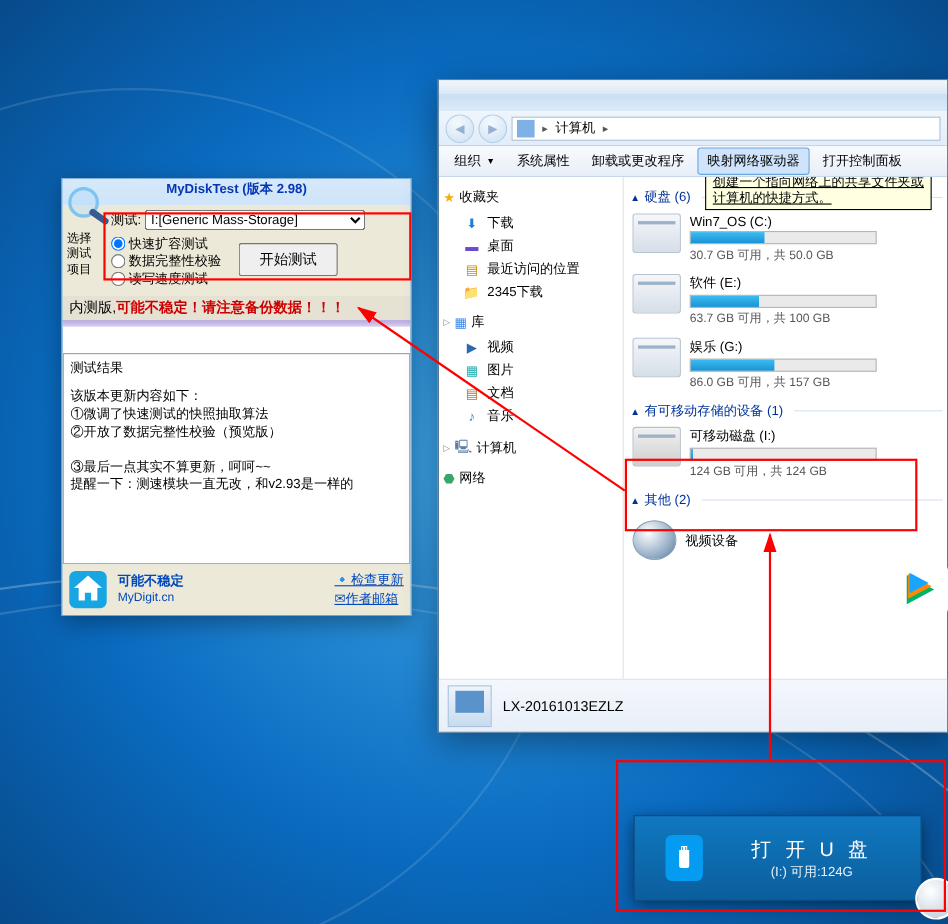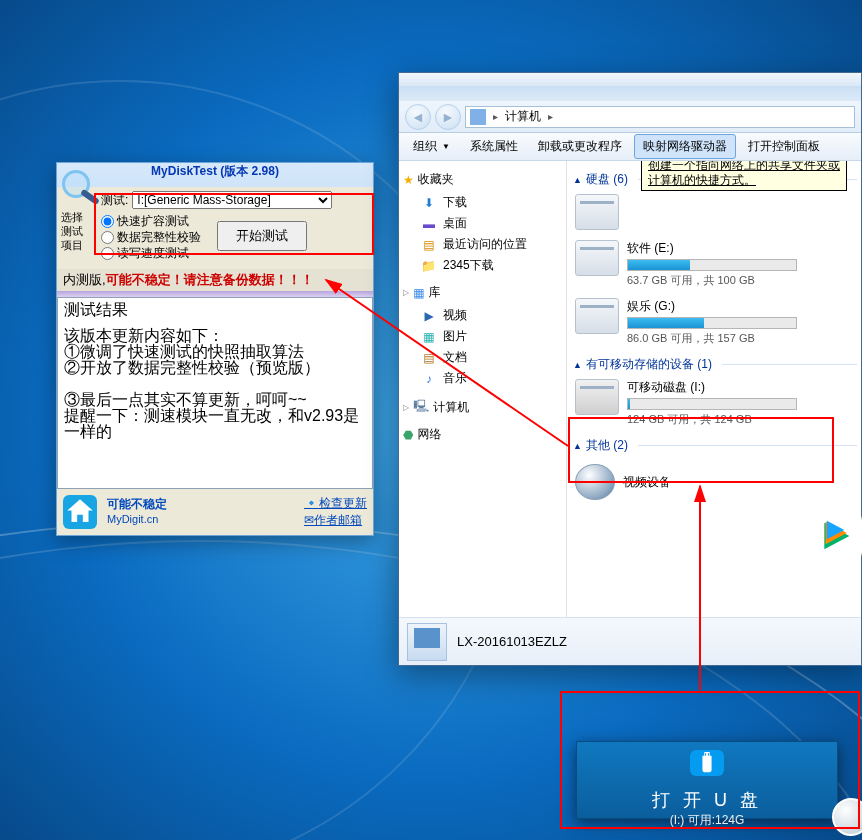--- a/index.html
+++ b/index.html
@@ -26,21 +26,21 @@
 .mdt-body .opts { margin-top:4px; display:flex; }
 .mdt-body .opt-col{ font-size:12px; line-height:16px;}
 .mdt-body .opt-col label{ display:flex; align-items:center; gap:3px;}
 .mdt-body input[type=radio]{ margin:0;}
 .mdt-body .start-btn{ width:90px; height:30px; margin-left:16px; margin-top:8px; font-size:13px;}
 .redbox1{ position:absolute; border:2px solid #f00; pointer-events:none; left:94px; top:193px; width:280px; height:62px; z-index:6;}
 .mdt-warn{ background:#e6e2d3; font-size:13px; padding:2px 6px; color:#b00; display:flex;}
 .mdt-warn .k{ color:#000;}
 .mdt-warn .red{ color:#c00; font-weight:bold;}
 .mdt-sep{ height:6px; background:linear-gradient(#b7a5dd,#d9d1f0);}
-.mdt-results{ background:#fff; border:1px solid #7a9; border-color:#8ea1b5; padding:4px 6px; height:192px; font-size:16px; line-height:16px; font-family:"SimSun","NSimSun",monospace;}
+.mdt-results{ background:#fff; border:1px solid #7a9; border-color:#8ea1b5; padding:4px 6px; height:192px; font-size:12px; line-height:16px; font-family:"SimSun","NSimSun",monospace;margin-top:24px;}
 .mdt-bottom{ background:#ece9d8; padding:6px; display:flex; align-items:center; gap:10px;}
 .mdt-bottom .logo{ width:34px; height:34px; background:#17a5e4; border-radius:6px; display:flex; align-items:center; justify-content:center; color:#fff; font-size:18px;}
 .mdt-bottom .names{ color:#0048bd; font-weight:bold; line-height:15px;}
 .mdt-bottom .names .sub{ font-weight:normal; font-size:11px;}
 .mdt-bottom .links{ margin-left:auto; font-size:12px;}
 .mdt-bottom .links a{ color:#0048bd; text-decoration:underline; display:block;}
 .mdt-title .ctl{ width:24px; height:18px; margin-left:2px; background:#e6eefb; border:1px solid #9ab8d8; display:flex; align-items:center; justify-content:center; font-size:10px;}
 .mdt-title .close{ background:#e06060; color:#fff; border-color:#b03030; width:34px;}
 
 
@@ -89,21 +89,21 @@
 .ex-status .pc{ width:40px;height:38px; background:linear-gradient(#eef4fb,#c7dbf0); border:1px solid #a7c1de; position:relative;}
 .ex-status .pc::after{content:""; position:absolute; left:6px; top:4px; right:6px; height:20px; background:#5a93cc;}
 .ex-status .txt{ font-size:12px; line-height:16px;}
 .ex-status .txt .name{ font-size:13px;}
 
 
 .tc{ position:absolute; right:0; top:510px; width:52px; height:52px; border-radius:10px; background:#fff; display:flex; align-items:center; justify-content:center;}
 .tc svg{ width:40px; height:40px;}
 
 
-.toast{ position:absolute; left:576px; top:741px; width:262px; height:78px; background:linear-gradient(#1078c0,#0b5e9c); border:1px solid #0a4c80; color:#fff; display:flex; align-items:center; padding:8px 28px; gap:12px; box-shadow:0 4px 14px rgba(0,0,0,.5);flex-direction:column;}
+.toast{ position:absolute; left:576px; top:741px; width:262px; height:78px; background:linear-gradient(#1078c0,#0b5e9c); border:1px solid #0a4c80; color:#fff; display:flex; align-items:center; padding:8px 28px; gap:28px; box-shadow:0 4px 14px rgba(0,0,0,.5);}
 .toast .usb{ width:34px; height:42px; background:#049bf0; border-radius:6px; display:flex; align-items:center; justify-content:center;}
 .toast .usb svg{ width:22px; height:26px;}
 .toast .tmain{ font-size:18px; letter-spacing:4px;}
 .toast .tsub{ font-size:12px; opacity:.9; text-align:center;}
 .toast .ttxt{ flex:1; text-align:center;}
 .redbox3{ position:absolute; border:2px solid #f00; left:560px; top:691px; width:300px; height:138px; pointer-events:none; z-index:6;}
 .face{ position:absolute; right:-8px; bottom:4px; width:38px; height:38px; border-radius:50%; background:radial-gradient(circle at 35% 30%, #fff, #cdd8e0 70%); border:2px solid #fff;}
 
 
 svg.ann{ position:absolute; left:0; top:0; width:862px; height:840px; pointer-events:none; z-index:50;}
@@ -273,20 +273,27 @@
 
     <div class="ex-main">
       <div class="section-h">
           <span class="tri">▲</span>
           <span>硬盘 (6)</span>
           <hr>
         </div>
 
       <div class="drive">
         <div class="dicon"></div>
+        <div class="dinfo">
+          <div class="dname">Win7_OS (C:)</div>
+          <div class="bar">
+              <div class="fill" style="width:40%"></div>
+            </div>
+          <div class="meta">30.7 GB 可用，共 50.0 GB</div>
+        </div>
       </div>
       <div class="drive">
         <div class="dicon"></div>
         <div class="dinfo">
           <div class="dname">软件 (E:)</div>
           <div class="bar">
               <div class="fill" style="width:37%"></div>
             </div>
           <div class="meta">63.7 GB 可用，共 100 GB</div>
         </div>

